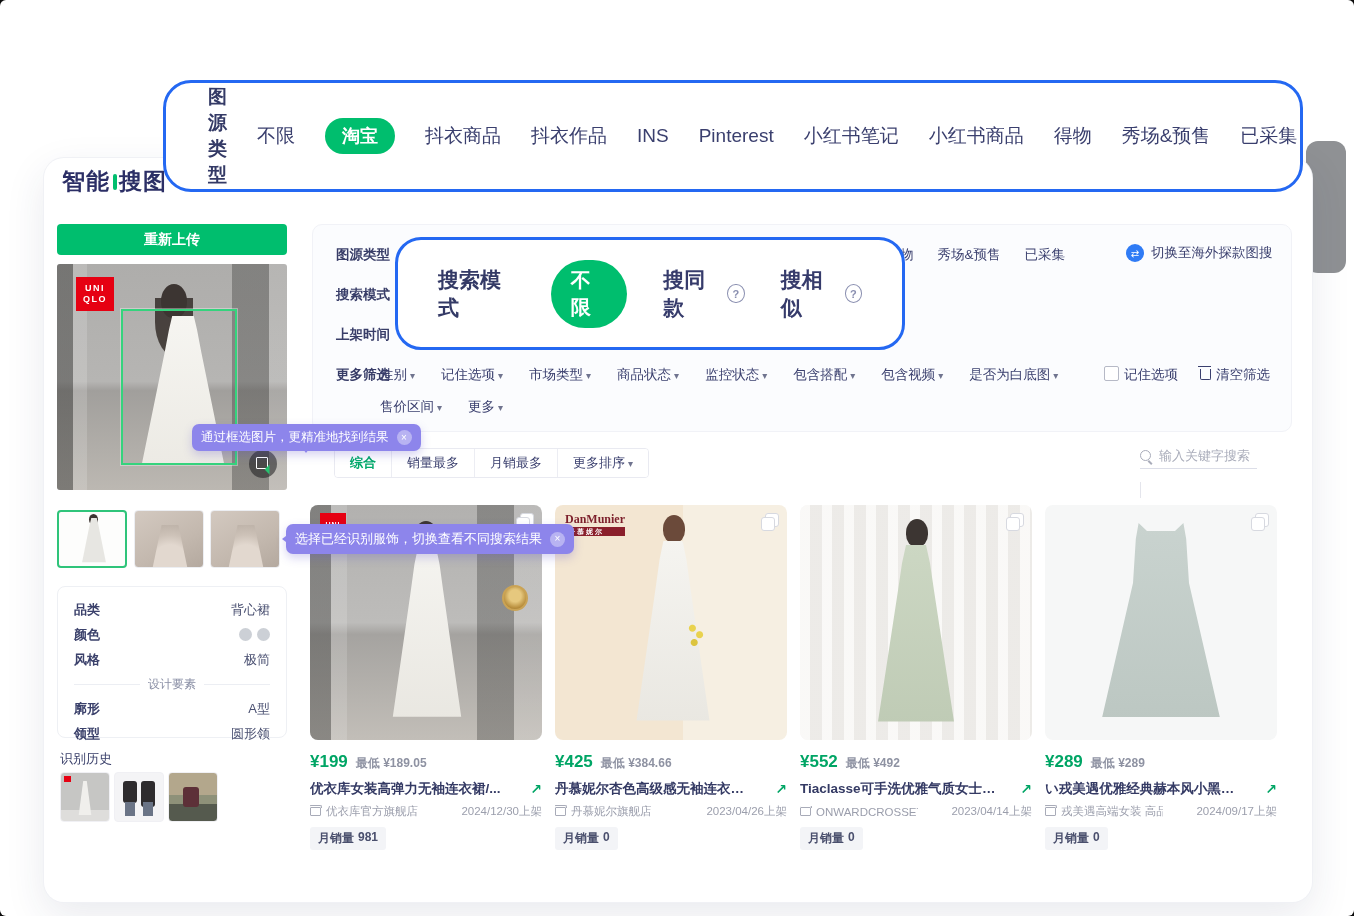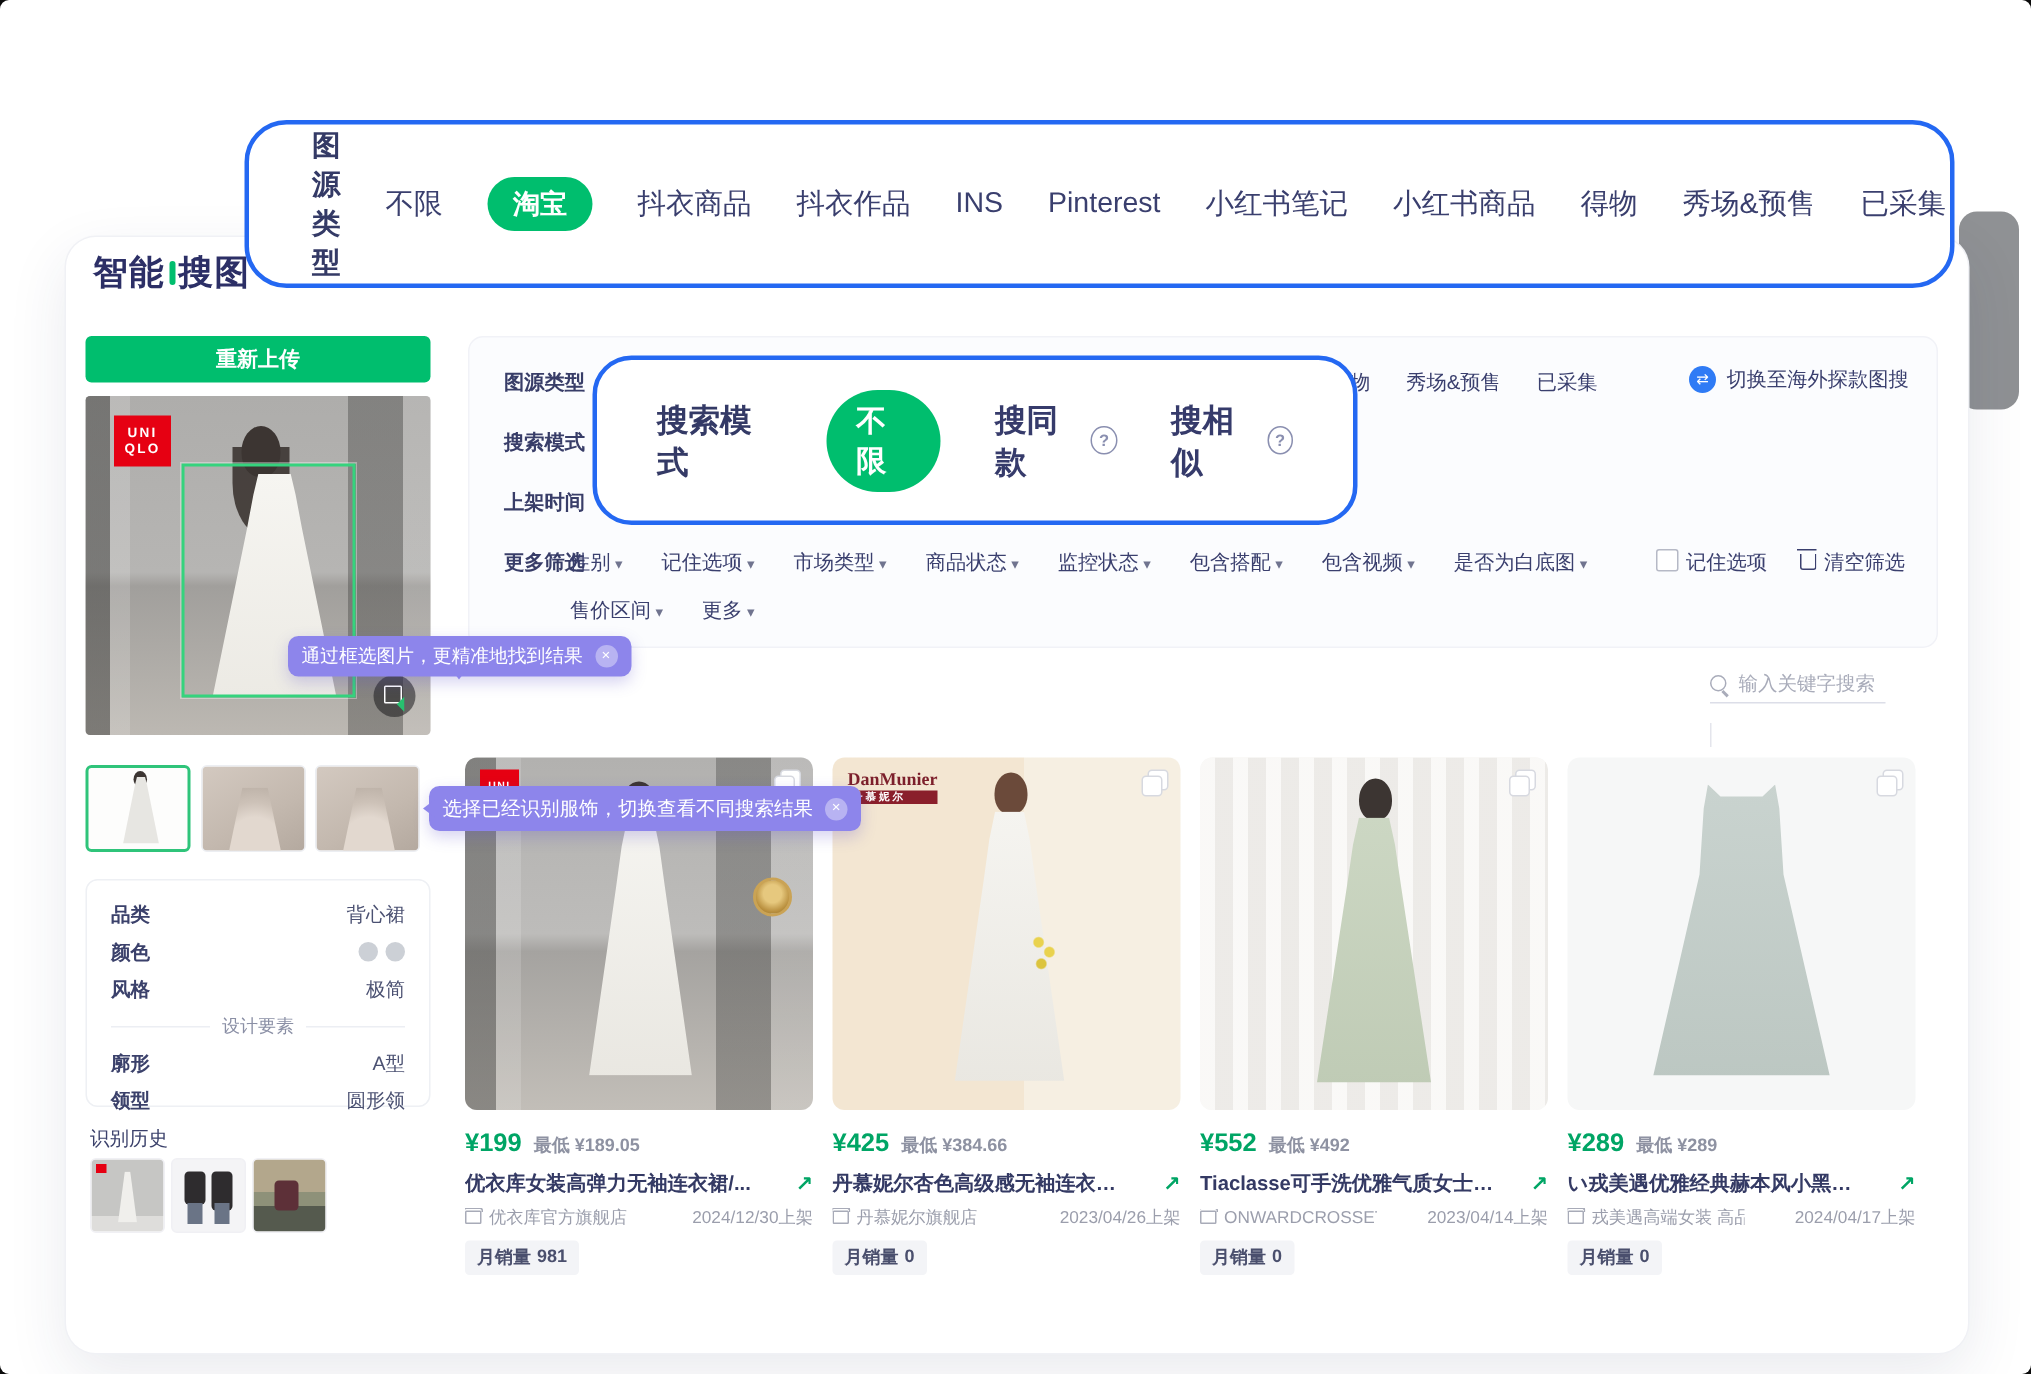--- a/index.html
+++ b/index.html
@@ -311,20 +311,26 @@
       <span class="cm-opt">
         <span>搜同款</span>
         <span class="help">?</span>
       </span>
       <span class="cm-opt">
         <span>搜相似</span>
         <span class="help">?</span>
       </span>
     </div>
 
+    <div class="seg">
+      <span class="tab active">综合</span>
+      <span class="tab">销量最多</span>
+      <span class="tab">月销最多</span>
+      <span class="tab"><span>更多排序</span><span class="caret">▾</span></span>
+    </div>
     <div class="sright">
       <span class="search">
         <span class="mag"></span>
         <input placeholder="输入关键字搜索" style="">
       </span>
       <span class="vdiv"></span>
       <span class="pill-sm">
             <span class="bag"></span>
             <span>商品</span>
           </span>
@@ -439,21 +445,21 @@
       </div>
       <div class="trow">
         <span class="title">い戎美遇优雅经典赫本风小黑裙...</span>
         <span class="goarrow">↗</span>
       </div>
       <div class="srow">
         <span class="sname">
               <span class="house-g"></span>
               <span>戎美遇高端女装 高品...</span>
             </span>
-        <span>2024/04/17上架</span>
+        <span>2024/09/17上架</span>
       </div>
       <div class="badge">
             <span>月销量</span>
             <span>0</span>
           </div>
     </div>
 
   </div>
 </div>
 </div>

